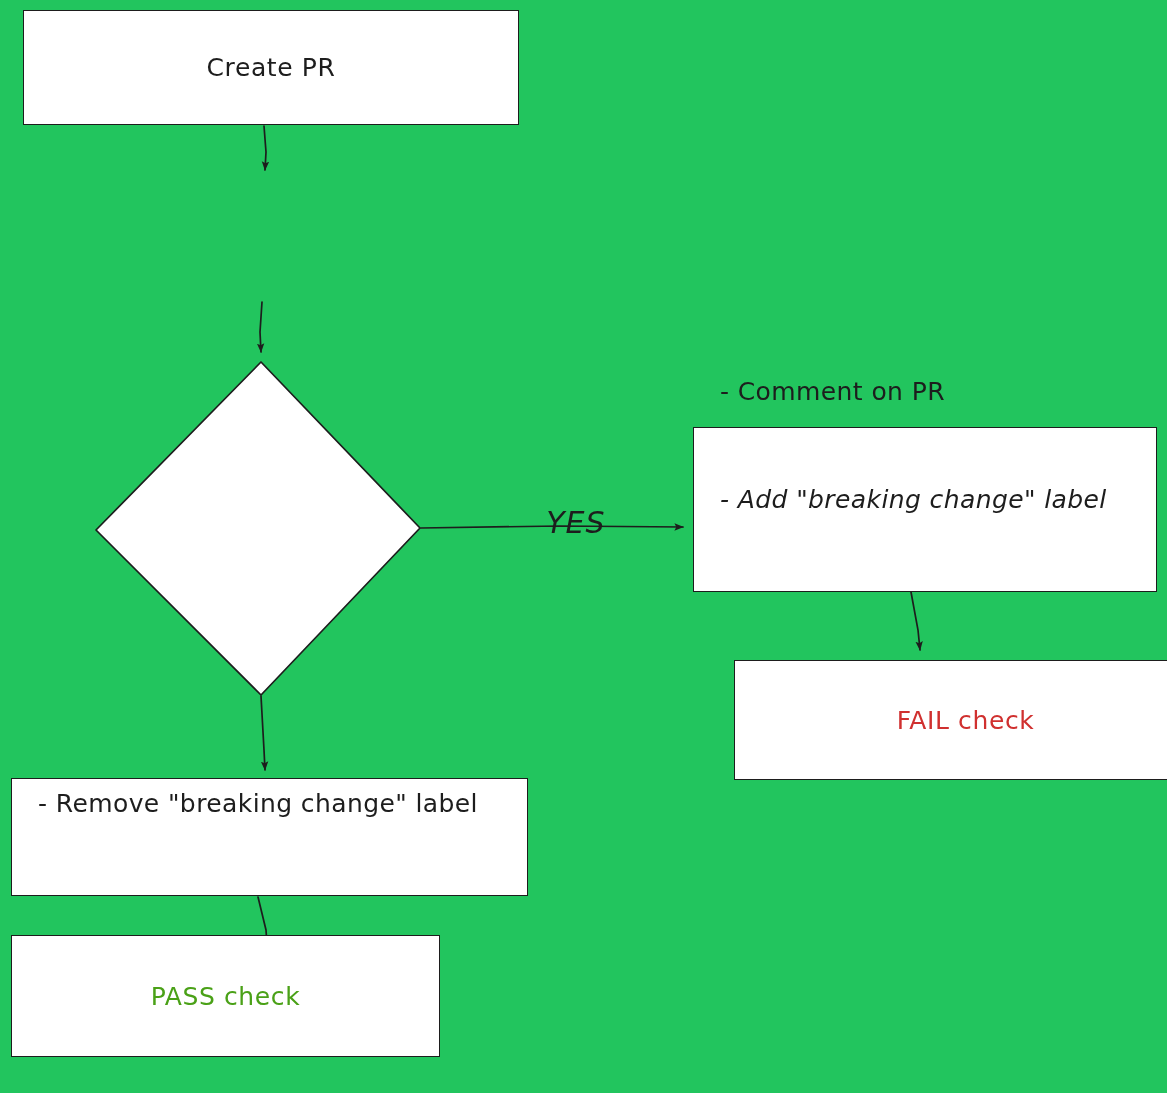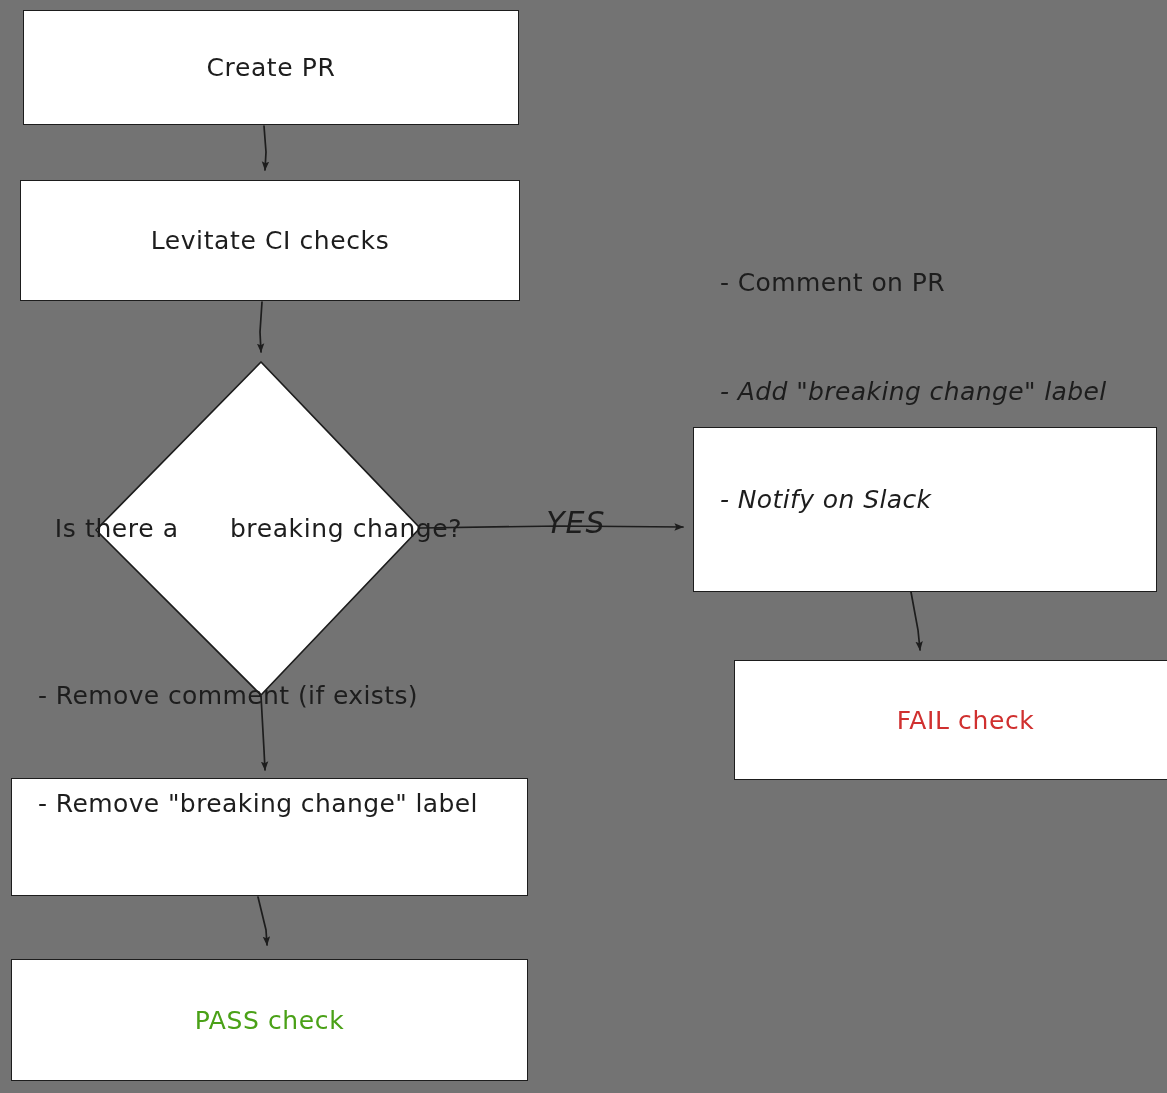--- a/index.html
+++ b/index.html
@@ -5,21 +5,21 @@
 <style>
   html, body {
     margin: 0;
     padding: 0;
     background: #ffffff;
   }
   #canvas {
     position: relative;
     width: 1167px;
     height: 1093px;
-    background: #737373;
+    background: #22c55e;
     overflow: hidden;
     font-family: "DejaVu Sans", sans-serif;
   }
   #edges {
     position: absolute;
     left: 0;
     top: 0;
     width: 1167px;
     height: 1093px;
     pointer-events: none;
@@ -128,52 +128,41 @@
 
     <g>
       <path d="M261,362 L420,528 L261,695 L96,530 Z" stroke="#1d1d1d" stroke-width="1.7" fill="#ffffff" stroke-linejoin="round"></path>
     </g>
   </svg>
 
   <div class="node centered" style="left:23px; top:10px; width:496px; height:115px;">
     <span class="node-text">Create PR</span>
   </div>
 
-  <div class="node centered" style="left:20px; top:180px; width:500px; height:121px;">
-    <span class="node-text">Levitate CI checks</span>
-  </div>
 
-  <div class="diamond-wrap" style="left:96px; top:362px; width:325px; height:334px;">
-    <div class="diamond-label">
-      <span>Is there a</span><br>
-      <span>breaking change?</span>
-    </div>
-  </div>
 
   <div class="edge-label" style="left:504px; top:470px;">
     <span>YES</span>
   </div>
 
 
   <div class="node listbox" style="left:693px; top:427px; width:464px; height:165px;">
     <div class="list">
       <span class="row">- Comment on PR</span>
       <span class="row italic-ish">- Add "breaking change" label</span>
-      <span class="row italic-ish">- Notify on Slack</span>
     </div>
   </div>
 
   <div class="node centered" style="left:694px; top:660px; width:463px; height:120px;margin-left:40px;">
     <span class="node-text fail-text">FAIL check</span>
   </div>
 
   <div class="node listbox" style="left:11px; top:778px; width:517px; height:118px;">
     <div class="list">
-      <span class="row">- Remove comment (if exists)</span>
       <span class="row">- Remove "breaking change" label</span>
     </div>
   </div>
 
-  <div class="node centered" style="left:11px; top:959px; width:517px; height:122px;">
+  <div class="node centered" style="left:11px; top:935px; width:429px; height:122px;">
     <span class="node-text pass-text">PASS check</span>
   </div>
 
 </div>
 
 </body></html>

